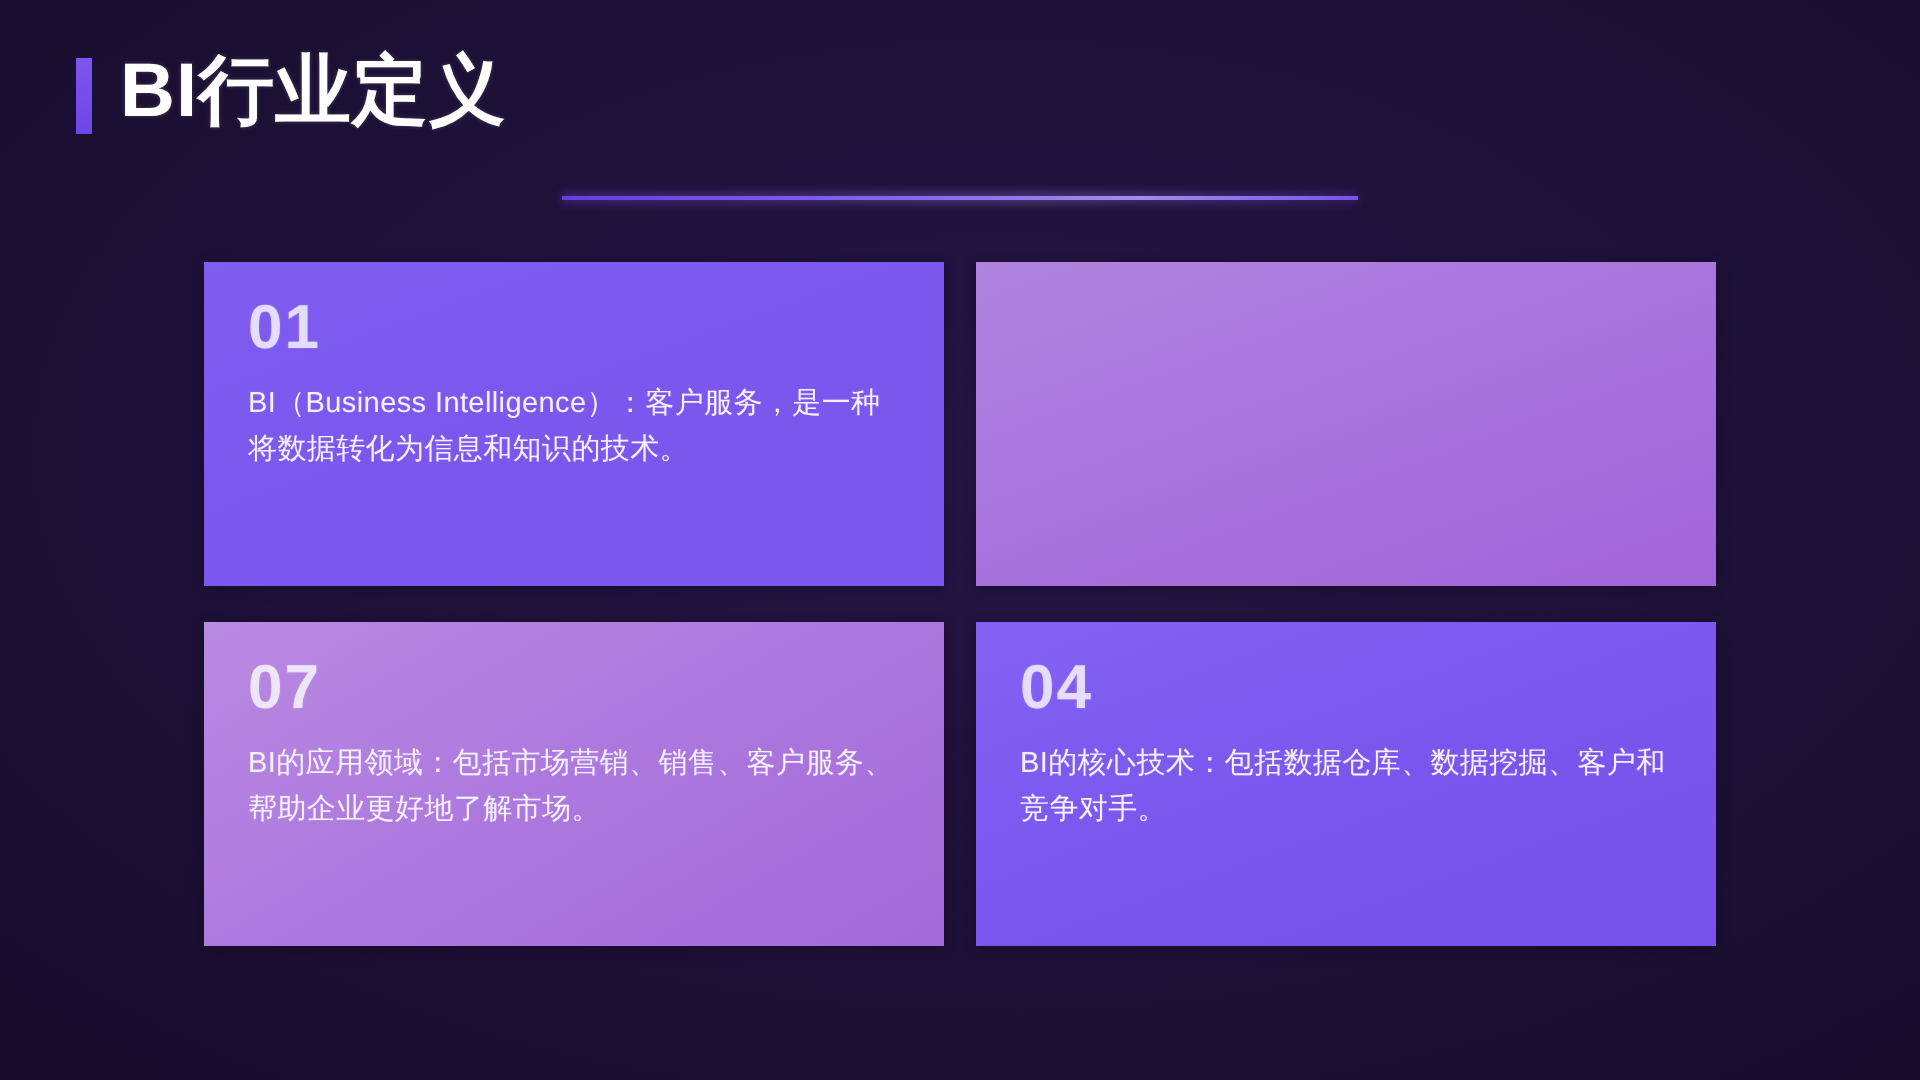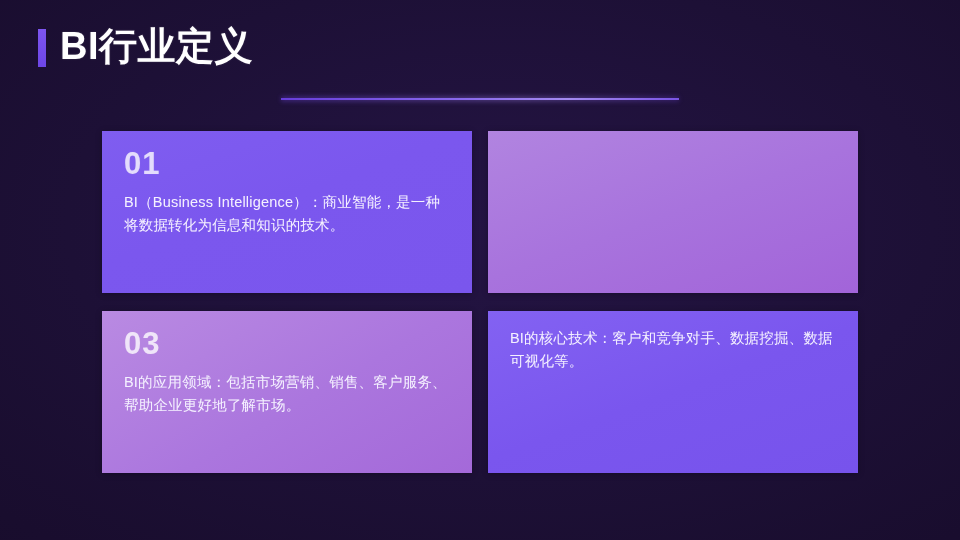--- a/index.html
+++ b/index.html
@@ -130,29 +130,30 @@
     <div class="title-text">BI行业定义</div>
   </div>
 
   <div class="divider-glow"></div>
   <div class="divider"></div>
 
   <div class="grid">
 
     <div class="card v-blue">
       <div class="card-number">01</div>
-      <div class="card-body">BI（Business Intelligence）：商业智能，是一种将数据转化为信息和知识的技术。</div>
+      <div class="card-body">BI（Business Intelligence）：客户服务，是一种将数据转化为信息和知识的技术。</div>
     </div>
 
     <div class="card v-pink">
     </div>
 
     <div class="card v-pink2">
-      <div class="card-number">03</div>
+      <div class="card-number">07</div>
       <div class="card-body">BI的应用领域：包括市场营销、销售、客户服务、帮助企业更好地了解市场。</div>
     </div>
 
     <div class="card v-blue2">
-      <div class="card-body">BI的核心技术：客户和竞争对手、数据挖掘、数据可视化等。</div>
+      <div class="card-number">04</div>
+      <div class="card-body">BI的核心技术：包括数据仓库、数据挖掘、客户和竞争对手。</div>
     </div>
 
   </div>
 </div>
 
 </body></html>

